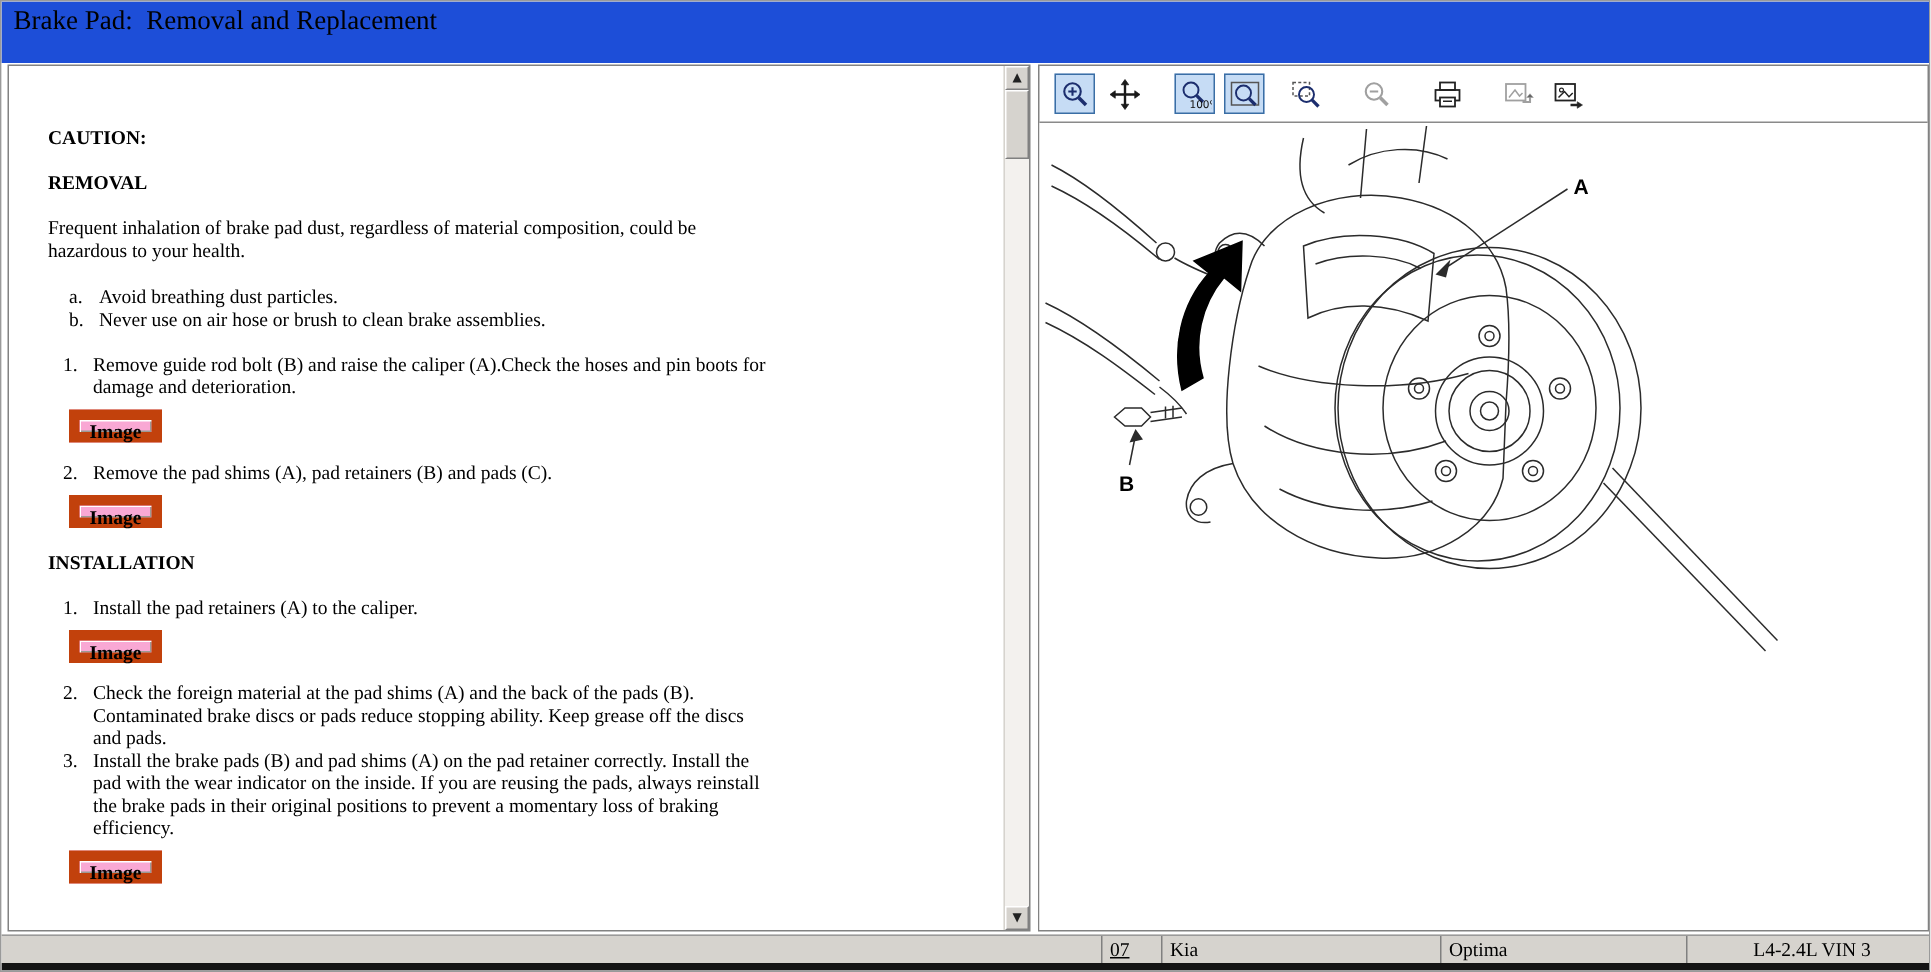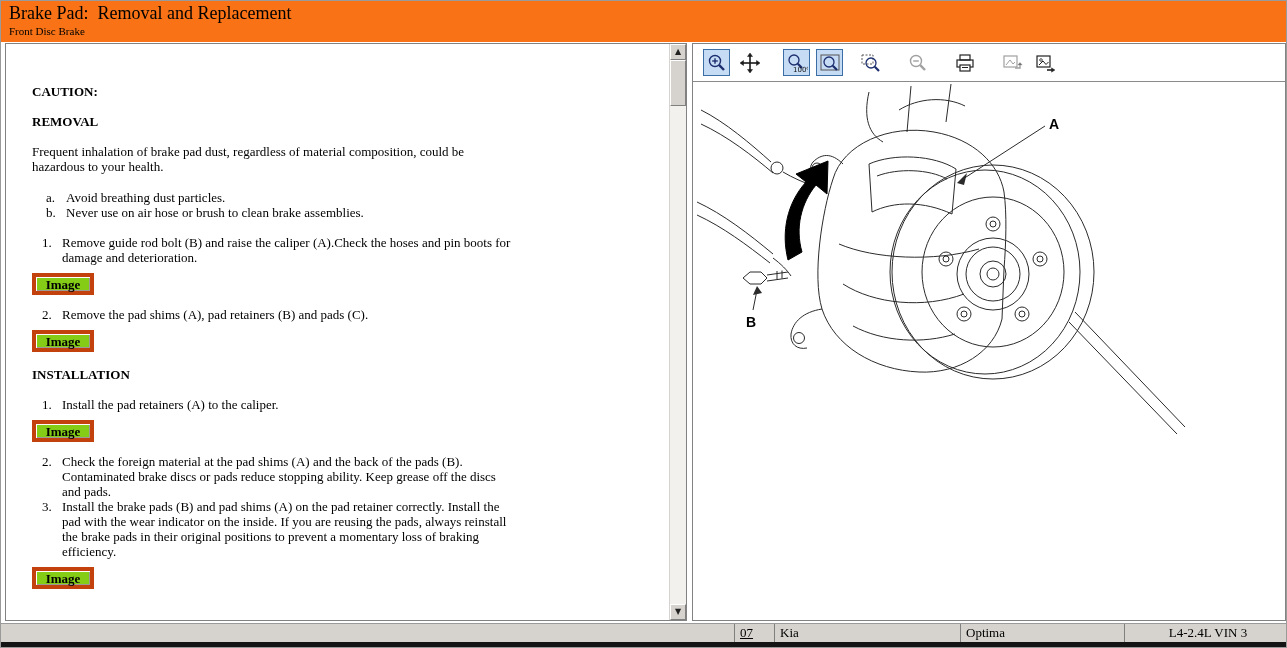--- a/index.html
+++ b/index.html
@@ -1,41 +1,41 @@
 <!DOCTYPE html>
 <html><head>
 <meta charset="utf-8">
 <style>
   * { box-sizing: border-box; margin: 0; padding: 0; }
   html,body { width: 1287px; height: 648px; }
   body { font-family: "Liberation Serif", serif; background: #fff; color: #000; }
   .app { width: 1287px; height: 648px; border: 1px solid #9a9a9a; display: flex; flex-direction: column; background: #fff; overflow: hidden; }
 
   
-  .header { background: #f97316; padding: 2px 8px 0 8px; height: 41px; flex: 0 0 41px; }
+  .header { background: #1d4ed8; padding: 2px 8px 0 8px; height: 41px; flex: 0 0 41px; }
   .title { font-size: 18px; white-space: pre-wrap; }
   .subtitle { font-size: 11px; margin-top: 1px; }
 
   
   .main { flex: 1 1 auto; display: flex; padding: 1px 0 2px 4px; background: #fff; min-height: 0; }
   .left-pane { width: 682px; flex: 0 0 682px; border: 1px solid #828282; background: #fff; display: flex; margin-right: 5px; }
   .content { flex: 1 1 auto; padding: 40px 8px 0 26px; font-size: 13px; line-height: 15px; overflow: hidden; }
 
   .heading { font-weight: bold; font-size: 13px; margin-bottom: 15px; }
   .caution-text { width: 486px; margin-bottom: 16px; }
   .list-row { display: flex; margin-left: 14px; }
   .li-label { width: 20px; flex: 0 0 20px; }
   .li-text { width: 440px; }
   #caution-list { margin-bottom: 15px; }
   .step { display: flex; margin-left: 10px; }
   .step-num { width: 20px; flex: 0 0 20px; }
   .step-text { width: 452px; }
   .image-btn {
-    display: block; margin: 8px 0 12px 0; width: 62px; height: 22px;
-    background: #84cc16; border: 4px solid #c2410c;
+    display: block; margin: 8px 0 12px 14px; width: 62px; height: 22px;
+    background: #f9a8d4; border: 7px solid #c2410c;
     box-shadow: inset 1px 1px 0 #ffffff, inset -1px -1px 0 #9c9a94;
     font-family: "Liberation Serif", serif; font-weight: bold; font-size: 13px;
     cursor: default;
   }
   .h-install { margin-top: 15px; }
 
   
   .scrollbar { width: 17px; flex: 0 0 17px; background: #f3f1ee; border-left: 1px solid #d6d3ce; display: flex; flex-direction: column; }
   .sb-btn { height: 16px; flex: 0 0 16px; background: #d6d3ce; border: 1px solid; border-color: #fff #808080 #808080 #fff; font-size: 8px; line-height: 14px; text-align: center; color: #222; font-family: "DejaVu Sans", sans-serif; }
   .sb-track { flex: 1 1 auto; position: relative; }
@@ -62,21 +62,20 @@
   .sb-cell-4 { flex: 1 1 auto; border-left: 1px solid #808080; text-align: center; }
   .bottom-strip { height: 5px; flex: 0 0 5px; background: #141414; }
 </style>
 </head>
 <body>
 
 <div class="app">
 
   <div class="header">
     <div class="title">Brake Pad:  Removal and Replacement</div>
-    <div class="subtitle">Front Disc Brake</div>
   </div>
 
   <div class="main">
 
     <div class="left-pane">
       <div class="content">
         <div class="heading">CAUTION:</div>
         <div class="heading">REMOVAL</div>
         <p class="caution-text">Frequent inhalation of brake pad dust, regardless of material composition, could be hazardous to your health.</p>
         <div id="caution-list">

